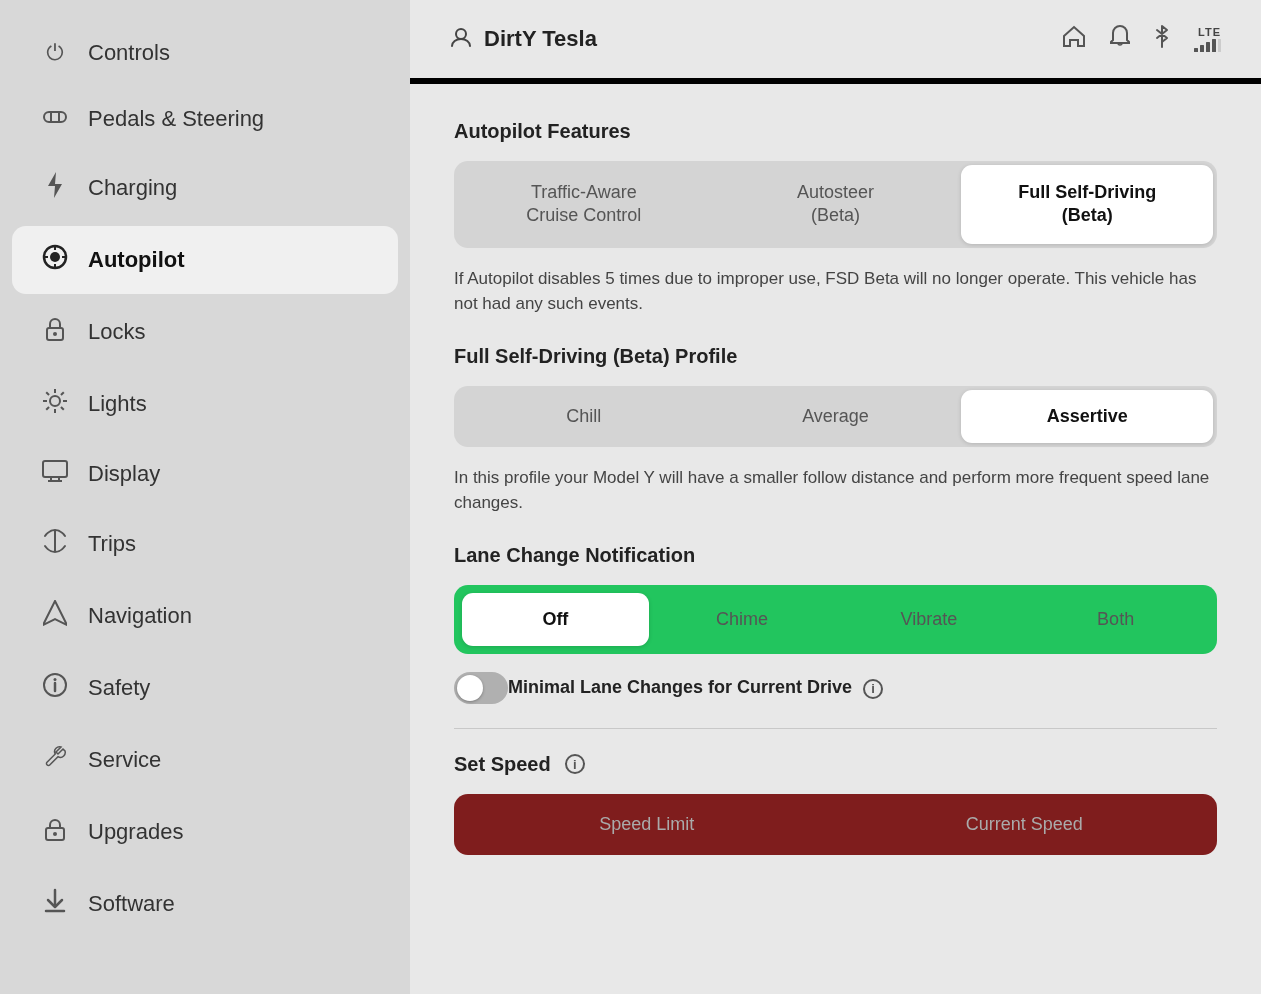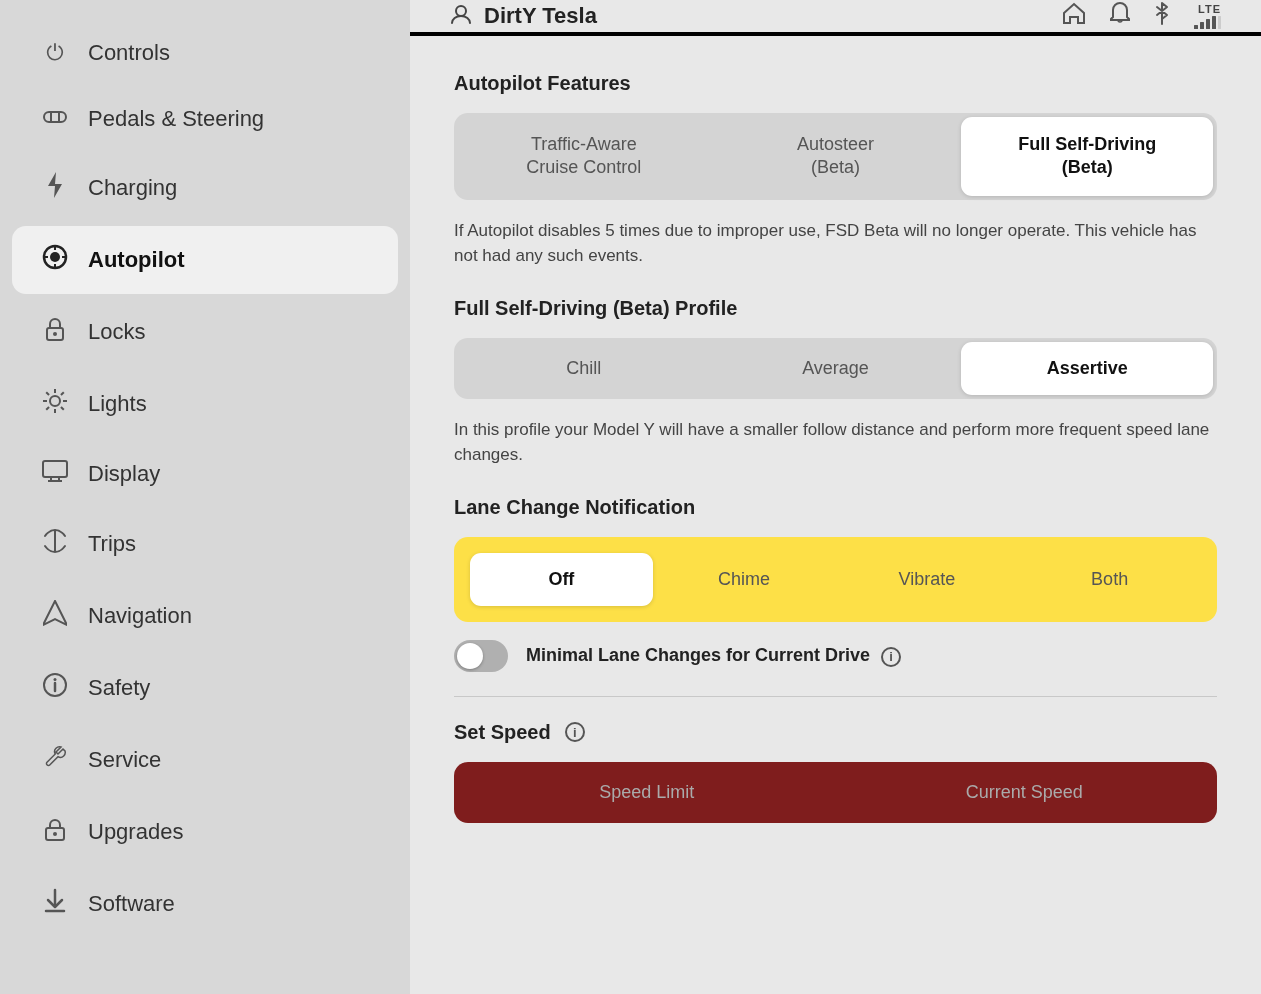--- a/index.html
+++ b/index.html
@@ -55,23 +55,23 @@
       flex: 1;
       background: #e8e8e8;
       display: flex;
       flex-direction: column;
     }
 
     
     .header {
       display: flex;
       align-items: center;
-      padding: 1px 40px;
+      padding: 24px 40px;
       background: #e8e8e8;
-      border-bottom: 4px solid #000000;
+      border-bottom: 6px solid #000000;
       gap: 12px;
     }
     .header-user-icon {
       font-size: 20px;
       color: #555;
     }
     .header-title {
       font-size: 22px;
       font-weight: 600;
       color: #222;
@@ -146,21 +146,20 @@
     .divider {
       height: 1px;
       background: #c8c8c8;
       margin: 24px 0;
     }
 
     
     .toggle-row {
       display: flex;
       align-items: center;
-      gap: 18px;
       margin-bottom: 8px;
     }
     .toggle {
       width: 54px;
       height: 32px;
       background: #b0b0b0;
       border-radius: 16px;
       position: relative;
       cursor: pointer;
       flex-shrink: 0;
@@ -192,23 +191,23 @@
       font-size: 13px;
       color: #555;
       margin-left: 6px;
       cursor: pointer;
       font-weight: 600;
     }
 
     
     .four-option-control {
       display: flex;
-      background: #fde047;
+      background: #22c55e;
       border-radius: 14px;
-      padding: 16px;
+      padding: 8px;
       margin-bottom: 18px;
     }
     .four-option-control .seg-option {
       font-size: 18px;
     }
 
     
     .set-speed-title {
       display: flex;
       align-items: center;

